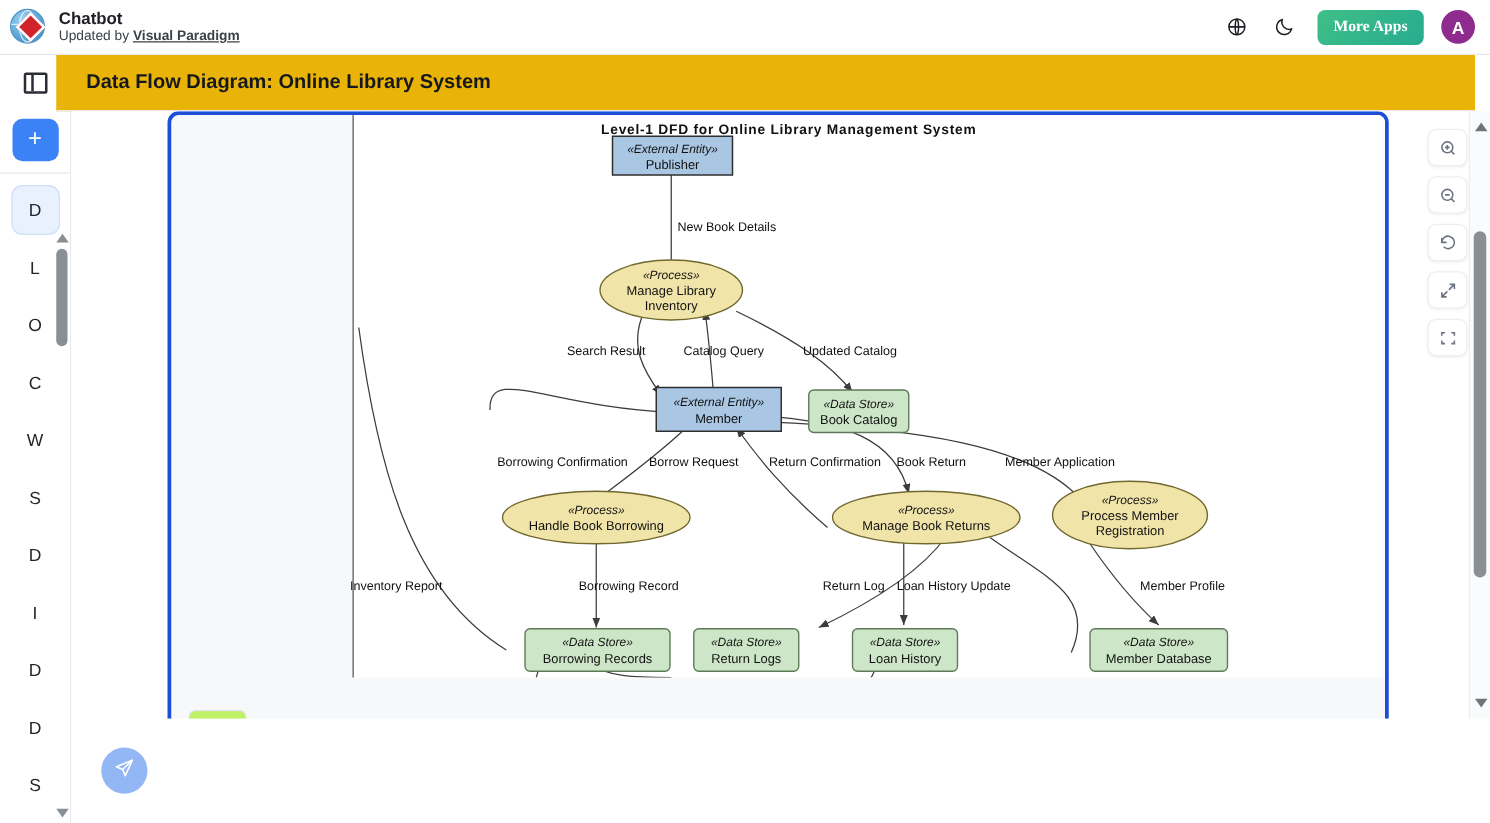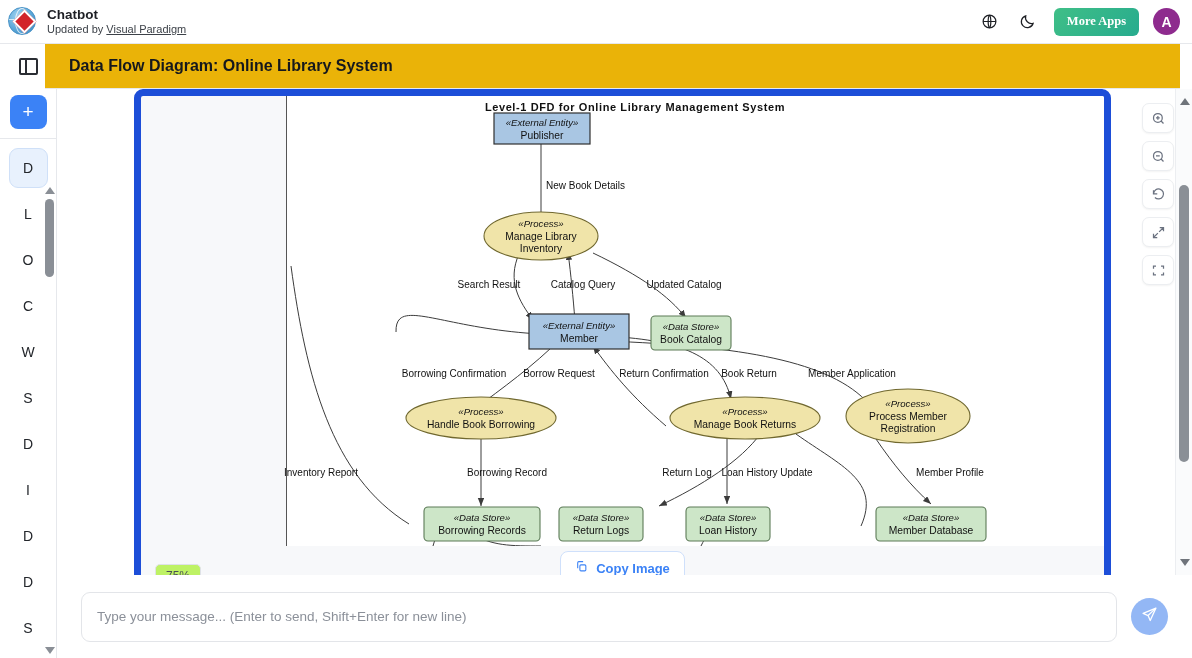--- a/index.html
+++ b/index.html
@@ -34,21 +34,21 @@
     border-top: 1px solid rgba(255,255,255,.7);
   }
   .logo .diamond {
     position: absolute; left: 8px; top: 6px; width: 17px; height: 17px;
     background: #d2232a; transform: rotate(45deg);
     border: 2px solid #ffffff;
   }
   .brand-txt { line-height: 1.15; }
   .brand-title { font-size: 13.5px; font-weight: bold; color: #1d1f24; }
   .brand-sub { font-size: 11px; color: #3c4148; }
-  .brand-sub a { color: #3c4148; text-decoration: underline; }
+  .brand-sub a { color: #3c4148; text-decoration: underline; font-weight: bold; }
 
   .topbar-right {
     margin-left: auto; display: flex; align-items: center; gap: 14px;
     padding-right: 12px;
   }
   .icon-btn {
     width: 24px; height: 24px; display: flex; align-items: center; justify-content: center;
     color: #1d1f24; cursor: pointer;
   }
   .more-apps {
@@ -113,21 +113,21 @@
   }
   .page-title { font-size: 16px; font-weight: bold; color: #15181d; padding-left: 24px; }
 
   
   .canvas-wrap {
     position: absolute; left: 57px; top: 89px; width: 1135px; height: 486px;
     background: #ffffff; overflow: hidden;
   }
   .diagram-card {
     position: absolute; left: 77px; top: 0px; width: 977px; height: 524px;
-    background: #f7f8fa; border: 7px solid #1d4ed8; border-radius: 9px;
+    background: #f7f8fa; border: 3px solid #1d4ed8; border-radius: 9px;
     overflow: hidden;
   }
   .diagram-white {
     position: absolute; left: 145px; top: 0; width: 832px; height: 450px;
     background: #ffffff; border-left: 1px solid #555;
   }
   .zoom-badge {
     position: absolute; left: 14px; bottom: 18px;
     padding: 4px 10px; font-size: 12px; color: #4a4f57;
     background: #bef264; border: 1px solid #dfe2e7; border-radius: 5px;
@@ -410,40 +410,30 @@
       </svg>
     </div>
     <div class="tool">
       <svg width="15" height="15" viewBox="0 0 24 24" fill="none" stroke="currentColor" stroke-width="2">
         <path d="M4 9V5h4M20 9V5h-4M4 15v4h4M20 15v4h-4"></path>
       </svg>
     </div>
   </div>
 
   <div class="action-row">
-    <div class="action-btn">
-      <span>
-        <svg width="13" height="13" viewBox="0 0 24 24" fill="none" stroke="currentColor" stroke-width="2">
-            <rect x="9" y="9" width="11" height="11" rx="2"></rect>
-            <path d="M5 15V5a2 2 0 0 1 2-2h8"></path>
-          </svg>
-      </span>
-      <span>Copy Image</span>
-    </div>
   </div>
 </div>
 
 <div class="page-scroll">
   <div class="arw up"></div>
   <div class="thumb"></div>
   <div class="arw down"></div>
 </div>
 
 <div class="composer">
-  <div class="msg-box">Type your message... (Enter to send, Shift+Enter for new line)</div>
   <div class="send-btn">
     <span>
       <svg width="17" height="17" viewBox="0 0 24 24" fill="none" stroke="#ffffff" stroke-width="1.8" stroke-linejoin="round">
         <path d="M21 3L3 10.5l7 3 3 7L21 3z"></path>
           <path d="M10 13.5L21 3"></path>
       </svg>
     </span>
   </div>
 </div>
 

